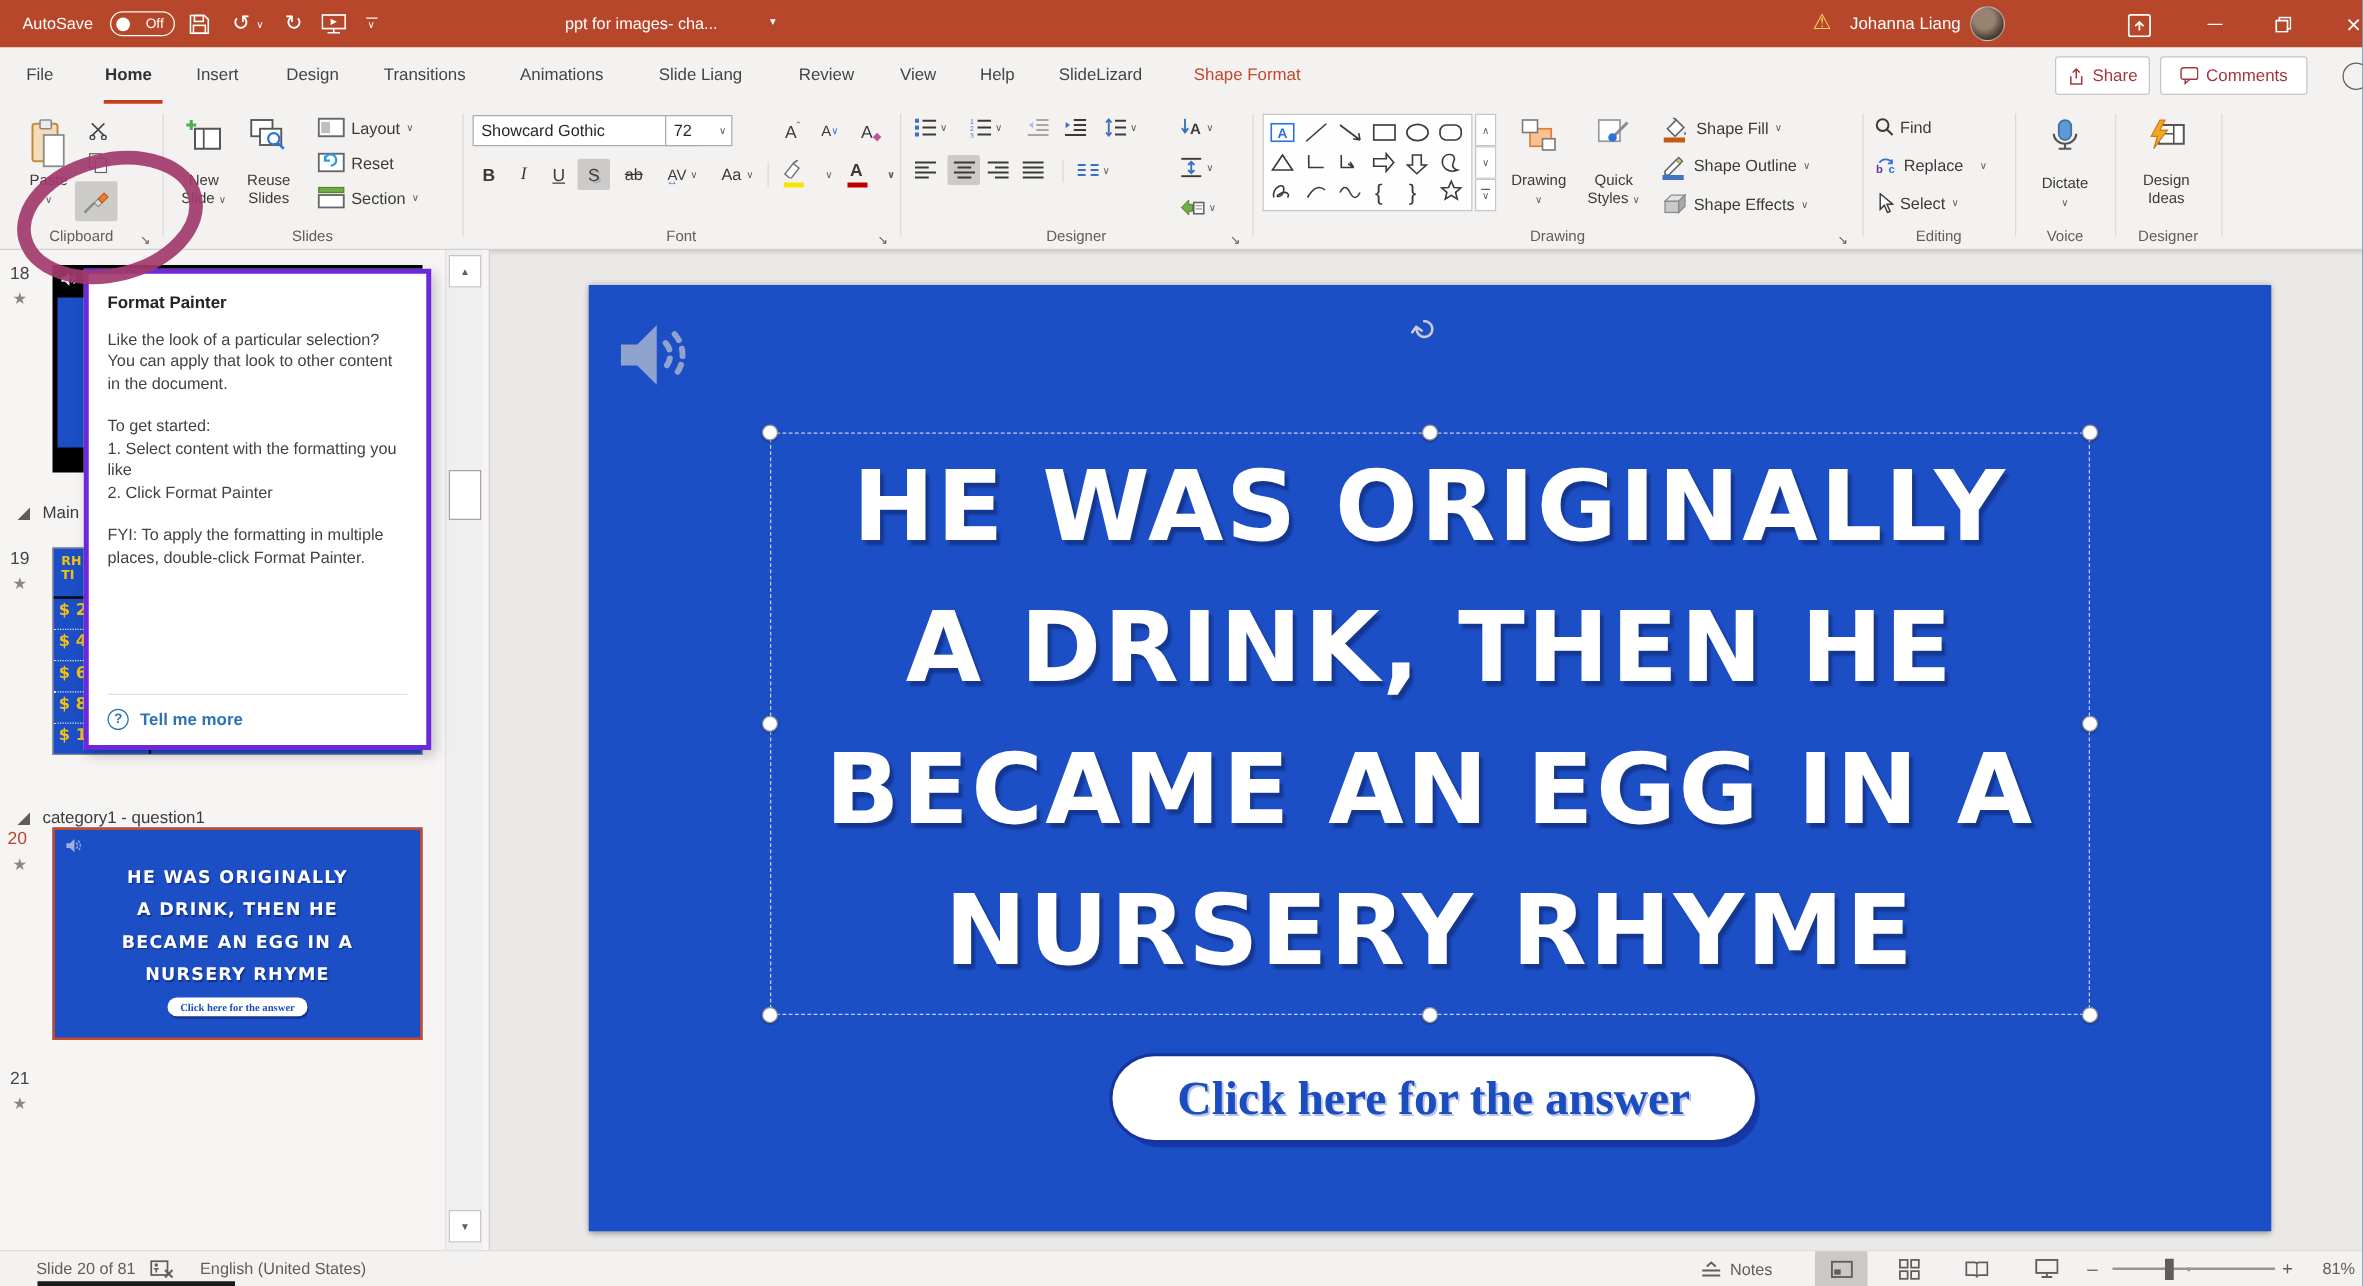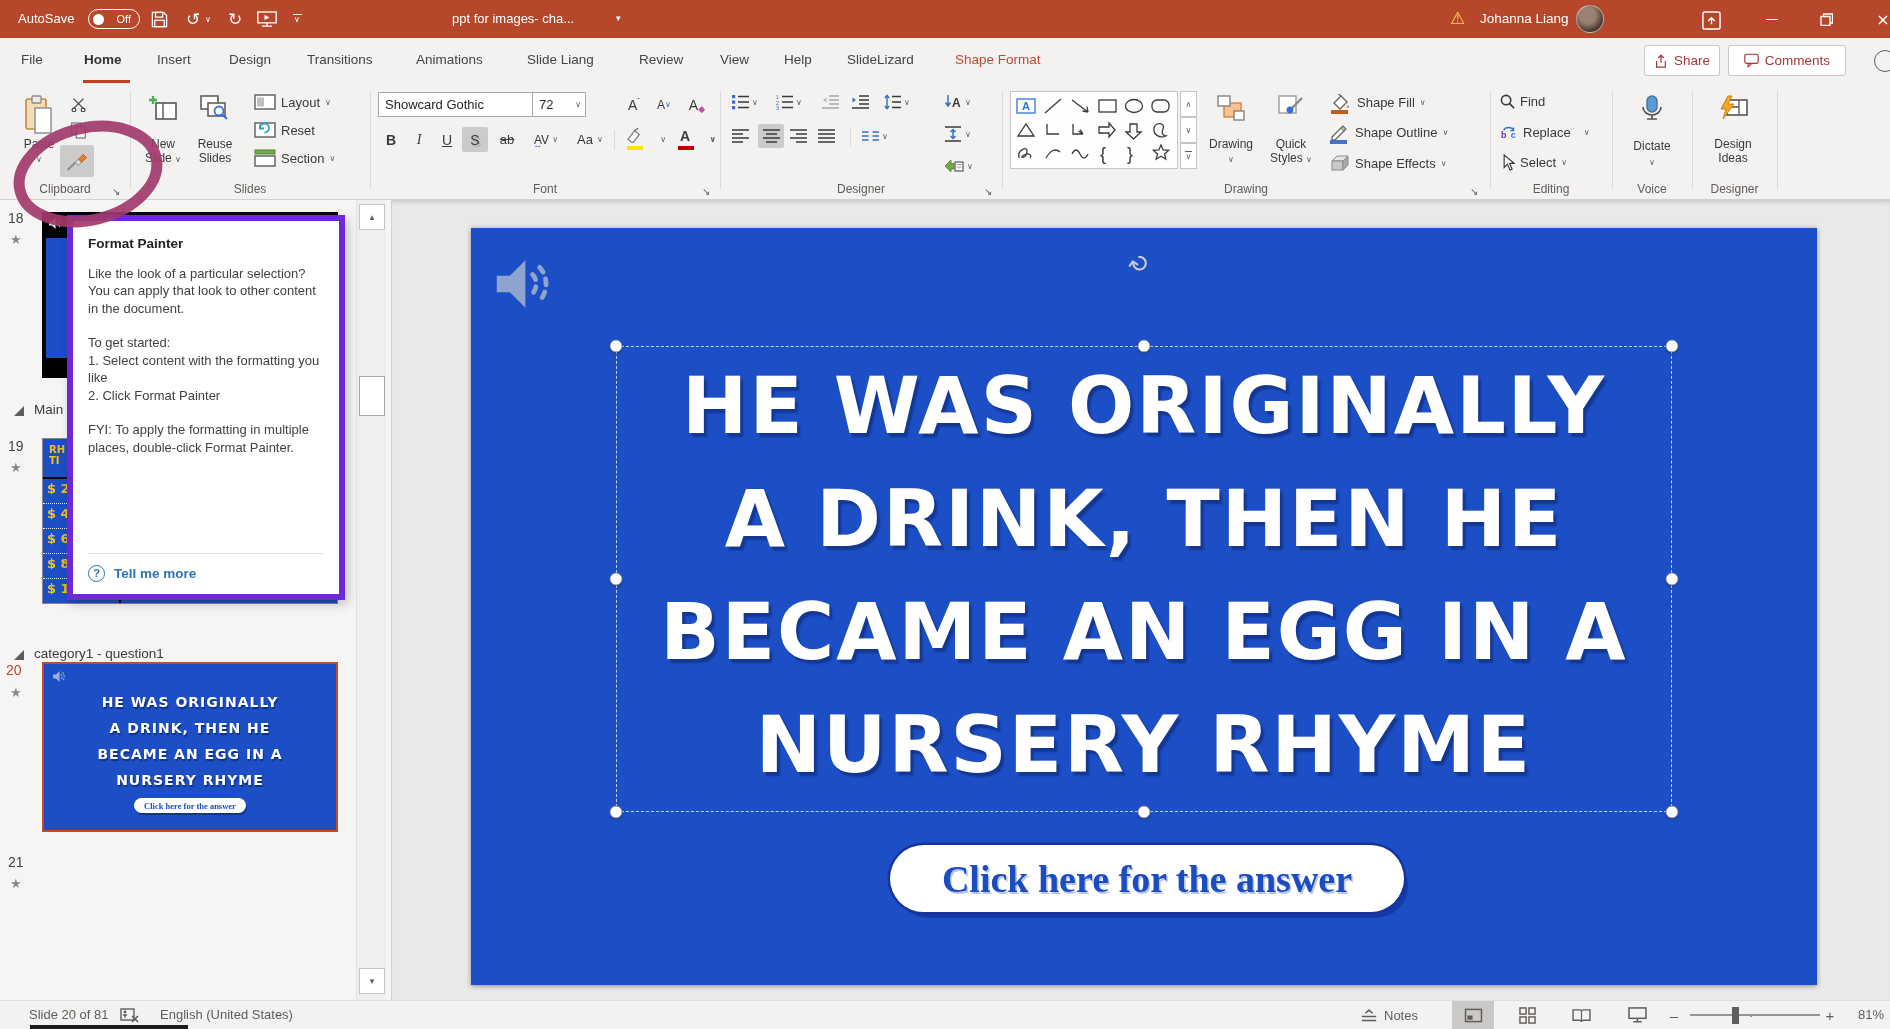--- a/index.html
+++ b/index.html
@@ -51,21 +51,21 @@
 
 #panel{position:absolute;left:0;top:200px;width:392px;height:800px;background:#F6F5F4;overflow:hidden}
 .slnum{position:absolute;font-size:14px;color:#444}
 .star{position:absolute;font-size:13px;color:#8A8886;font-family:"DejaVu Sans",sans-serif}
 .star::after{content:"★"}
 .thumb{position:absolute;left:42px;width:296px;height:166px}
 .tri{position:absolute;width:0;height:0;border-left:10px solid transparent;border-bottom:10px solid #5f5d5b}
 .sechdr{position:absolute;font-size:13.5px;color:#3b3b3b}
 .dispfont{font-family:"DejaVu Sans",sans-serif;font-weight:bold}
 
-#tooltip{position:absolute;left:67px;top:215px;width:278px;height:385px;background:#fff;border:6px solid #6d28d9;box-shadow:3px 4px 10px rgba(0,0,0,.22);padding:14px 15px 12px 15px;display:flex;flex-direction:column;font-size:13px;color:#424242;line-height:17.5px}
+#tooltip{position:absolute;left:67px;top:215px;width:278px;height:385px;background:#fff;border:4px solid #6d28d9;box-shadow:3px 4px 10px rgba(0,0,0,.22);padding:14px 15px 12px 15px;display:flex;flex-direction:column;font-size:13px;color:#424242;line-height:17.5px}
 #tooltip .tt{font-size:13.5px;font-weight:bold;color:#252423}
 #tooltip .mt{margin-top:17px}
 #tooltip .mi{margin-top:12px}
 #tooltip .linkrow{display:flex;align-items:center;gap:9px;border-top:1px solid #E3E1DF;padding-top:11px;margin-top:auto;color:var(--link_blue);font-weight:bold;font-size:13.5px}
 .qmark{width:17px;height:17px;border:1.6px solid var(--link_blue);border-radius:50%;display:flex;align-items:center;justify-content:center;font-size:11px;font-weight:bold}
 
 #canvas{position:absolute;left:392px;top:200px;width:1498px;height:800px;background:#EAE9E8;box-shadow:inset 0 5px 6px -5px rgba(0,0,0,.25)}
 #slide{position:absolute;left:79px;top:28px;width:1346px;height:757px;background:var(--slide_blue);box-shadow:0 1px 5px rgba(0,0,0,.4)}
 .handle{position:absolute;width:13px;height:13px;border-radius:50%;background:#fff;border:1px solid #8E9099;box-shadow:0 1px 2px rgba(0,0,0,.35);transform:translate(-50%,-50%)}
 #selbox{position:absolute;left:224px;top:146px;width:1056px;height:466px;border:1px dashed rgba(235,240,255,.8)}

